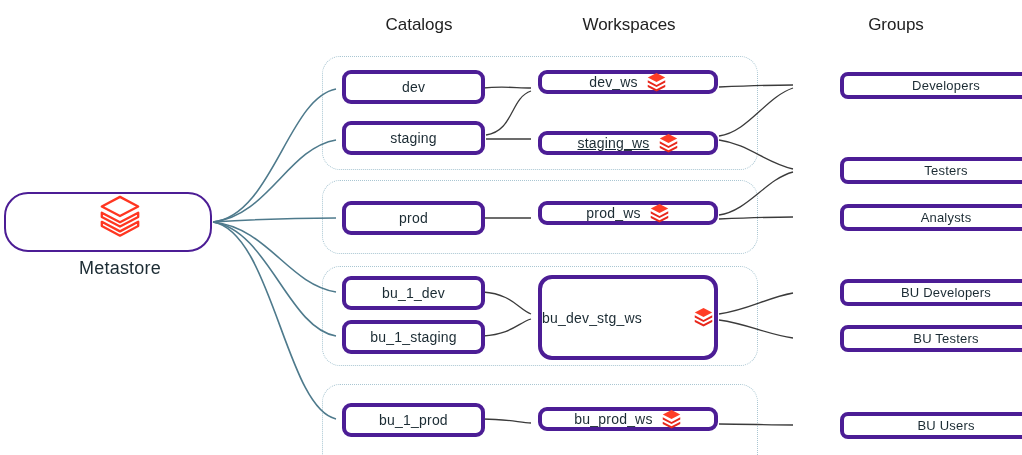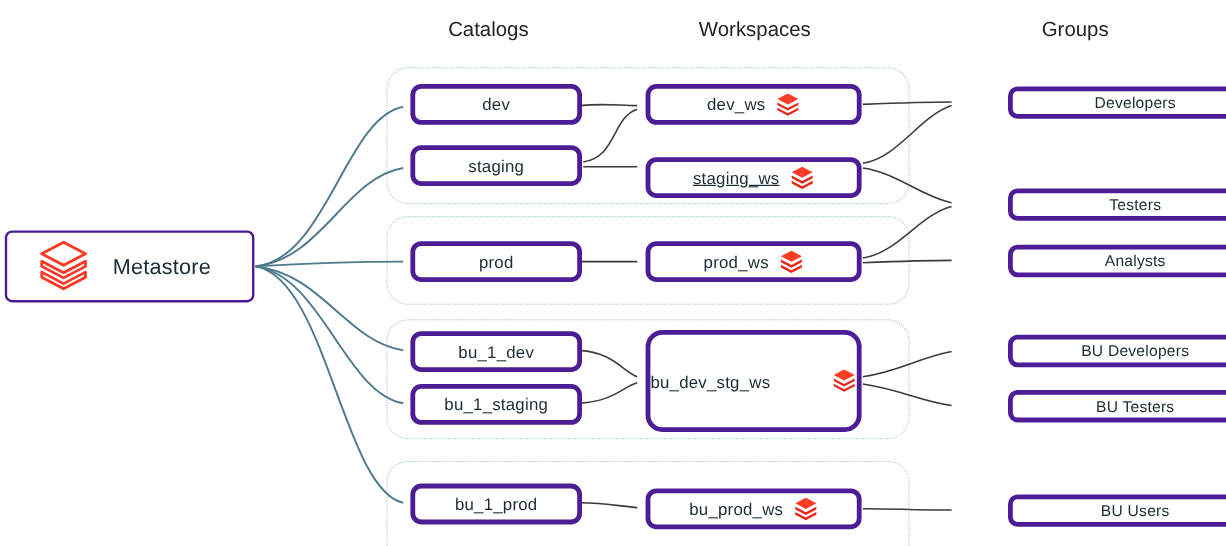--- a/index.html
+++ b/index.html
@@ -4,21 +4,21 @@
 <style>
   html,body{margin:0;padding:0;background:#ffffff;}
   #canvas{
     position:relative;width:1022px;height:455px;overflow:hidden;
     font-family:"Liberation Sans","DejaVu Sans",sans-serif;color:#1b2b33;background:#fff;
   }
   .col-header{
     position:absolute;top:12px;height:26px;line-height:26px;text-align:center;
     font-size:17px;font-weight:500;color:#222;
   }
-  #hdr-catalogs{left:326px;width:162px;}
+  #hdr-catalogs{left:338px;width:162px;}
   #hdr-workspaces{left:538px;width:182px;}
   #hdr-groups{left:796px;width:200px;}
 
   .cluster{
     position:absolute;left:322px;width:434px;
     border:1.5px dotted #a9c6d2;border-radius:18px;background:transparent;
   }
   #cluster-1{top:56px;height:112px;}
   #cluster-2{top:180px;height:72px;}
   #cluster-3{top:266px;height:98px;}
@@ -30,39 +30,40 @@
     font-size:14px;letter-spacing:.2px;color:#1b2b33;box-sizing:border-box;
   }
   .catalog{left:342px;width:143px;height:34px;}
   #n-dev{top:70px;}
   #n-staging{top:121px;}
   #n-prod{top:201px;}
   #n-bu1dev{top:276px;}
   #n-bu1staging{top:320px;}
   #n-bu1prod{top:403px;}
 
-  .ws{left:538px;width:180px;height:34px;gap:8px;}
+  .ws{left:538px;width:180px;height:24px;gap:8px;}
   #n-devws{top:70px;}
   #n-stagingws{top:131px;text-decoration:underline;}
   #n-prodws{top:201px;}
   #n-budevstgws{top:275px;height:85px;border-radius:14px;justify-content:space-between;}
   #n-buprodws{top:407px;}
 
   .group{left:840px;width:212px;height:27px;border-radius:8px;font-size:13px;}
   #n-developers{top:72px;}
   #n-testers{top:157px;}
   #n-analysts{top:204px;}
   #n-budevelopers{top:279px;}
   #n-butesters{top:325px;}
   #n-buusers{top:412px;}
 
   #n-metastore{
-    left:4px;top:192px;width:208px;height:60px;border-radius:6px;
+    left:4px;top:192px;width:208px;height:60px;border-radius:24px;
     border-width:2.5px;justify-content:flex-start;padding-left:24px;gap:18px;
     font-size:18px;
+    flex-direction:column;
   }
   .db-icon{display:inline-flex;align-items:center;}
   #arrow-layer{position:absolute;left:0;top:0;pointer-events:none;}
   #arrow-layer path{fill:none;}
   .edge-teal{stroke:#4e7a8c;stroke-width:1.6;}
   .edge-dark{stroke:#3b3b3b;stroke-width:1.3;}
 </style>
 </head>
 <body>
 

